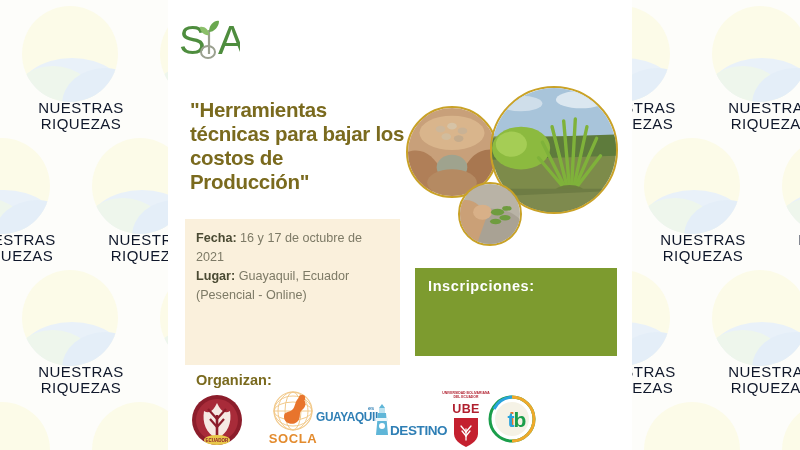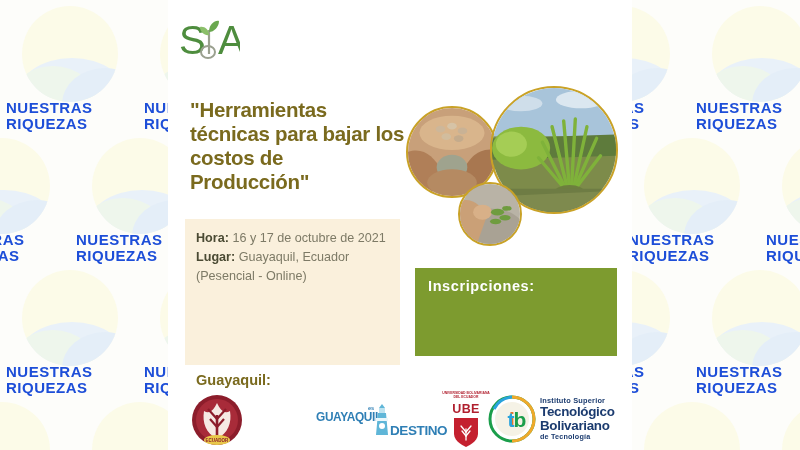--- a/index.html
+++ b/index.html
@@ -36,22 +36,22 @@
     border-radius:50% 50% 0 0 / 100% 100% 0 0;
     background:#eef6ec;
   }
   .wm-circle .w3 {
     position:absolute; left:40px; top:62px; width:86px; height:36px;
     border-radius:50% 50% 0 0 / 100% 100% 0 0;
     background:#e4eef8;
   }
   .wm-text {
     position:absolute; left:6px; top:100px; width:150px;
-    color:#1d4ed8;
-    font-size:15px; font-weight:bold; line-height:1.05;
+    text-align:center; color:#0f172a;
+    font-size:15px; font-weight:normal; line-height:1.05;
     letter-spacing:.5px;
   }
 
   
   .plate {
     position:absolute; left:168px; top:0; width:464px; height:450px;
     background:#ffffff; z-index:1;
   }
 
   
@@ -392,50 +392,63 @@
           <ellipse cx="48" cy="36" rx="6" ry="3"></ellipse>
           <ellipse cx="38" cy="40" rx="6" ry="3"></ellipse>
           <ellipse cx="50" cy="26" rx="5" ry="2.5"></ellipse>
         </g>
       </svg>
     </div>
   </div>
 
   <div class="info">
     <div>
-      <b>Hora:</b>
+      <b>Fecha:</b>
       <span>16 y 17 de octubre de 2021</span>
     </div>
     <div>
       <b>Lugar:</b>
       <span>Guayaquil, Ecuador</span>
     </div>
     <div>(Pesencial - Online)</div>
   </div>
 
   <div class="reg">
     <div class="reg-title">Inscripciones:</div>
   </div>
 
-  <div class="org-label">Guayaquil:</div>
+  <div class="org-label">Organizan:</div>
 
   <div class="logos">
 
     <div class="logo" style="left:2px; top:4px; width:54px; height:54px;">
       <svg viewBox="0 0 54 54" width="54" height="54">
         <circle cx="27" cy="27" r="25" fill="#8c1d2b"></circle>
         <circle cx="27" cy="27" r="21" fill="#a82b39"></circle>
         <path d="M27 46 C16 40,12 30,14 18 C20 22,24 16,27 10 C30 16,34 22,40 18 C42 30,38 40,27 46 Z" fill="#f6e9e3"></path>
         <path d="M27 44 L27 22" stroke="#8c1d2b" stroke-width="2.6"></path>
         <path d="M27 26 L18 16 M27 26 L36 16 M27 34 L20 26 M27 34 L34 26" stroke="#8c1d2b" stroke-width="2.2" fill="none"></path>
         <ellipse cx="27" cy="47" rx="13" ry="5" fill="#e8c84a"></ellipse>
         <text x="27" y="49" text-anchor="middle" font-family="Liberation Sans, sans-serif" font-size="4.5" font-weight="bold" fill="#8c1d2b">ECUADOR</text>
       </svg>
     </div>
 
+    <div class="logo" style="left:62px; top:2px; width:86px; height:56px;">
+      <svg viewBox="0 0 86 42" width="86" height="42" style="position:absolute;left:0;top:0;">
+        <circle cx="43" cy="20" r="19" fill="none" stroke="#f2c98a" stroke-width="1.1"></circle>
+        <ellipse cx="43" cy="20" rx="8" ry="19" fill="none" stroke="#f2c98a" stroke-width="1"></ellipse>
+        <ellipse cx="43" cy="20" rx="15" ry="19" fill="none" stroke="#f2c98a" stroke-width="1"></ellipse>
+        <line x1="24" y1="20" x2="62" y2="20" stroke="#f2c98a" stroke-width="1"></line>
+        <ellipse cx="43" cy="20" rx="19" ry="9" fill="none" stroke="#f2c98a" stroke-width="1"></ellipse>
+        <ellipse cx="43" cy="20" rx="19" ry="15" fill="none" stroke="#f2c98a" stroke-width="1"></ellipse>
+        <path d="M50 6 C44 10,46 16,42 19 C38 22,34 20,34 26 C34 32,42 35,47 31 C52 27,48 22,52 19 C56 16,58 10,50 6 Z" fill="#e8742c"></path>
+        <circle cx="52" cy="7" r="3.2" fill="#e8742c"></circle>
+      </svg>
+      <div class="socla-txt">SOCLA</div>
+    </div>
 
     <div class="logo" style="left:128px; top:14px; width:108px; height:34px;">
       <div style="position:absolute;left:0;top:6px;display:flex;align-items:center;">
         <span class="gye-word">GUAYAQUIL</span>
       </div>
       <svg viewBox="0 0 22 34" width="22" height="34" style="position:absolute;left:55px;top:0;">
         <path d="M11 1 L14 5 L8 5 Z" fill="#5fb6d8"></path>
         <rect x="8" y="5" width="6" height="5" fill="#bfe3f0"></rect>
         <path d="M7 10 L15 10 L17 32 L5 32 Z" fill="#5fb6d8"></path>
         <rect x="5" y="15" width="12" height="3" fill="#eaf7fb"></rect>
@@ -465,22 +478,16 @@
     <div class="logo" style="left:300px; top:4px; width:130px; height:52px;">
       <svg viewBox="0 0 48 48" width="48" height="48" style="position:absolute;left:0;top:2px;">
         <circle cx="24" cy="24" r="22" fill="none" stroke="#1b9e4b" stroke-width="3"></circle>
         <path d="M24 2 A22 22 0 0 1 24 46" fill="none" stroke="#f0a92b" stroke-width="3"></path>
         <path d="M24 2 A22 22 0 0 0 6 14" fill="none" stroke="#29a3dc" stroke-width="3"></path>
         <circle cx="24" cy="24" r="17" fill="#f5f2e6"></circle>
         <text x="24" y="32" text-anchor="middle" font-family="Liberation Sans, sans-serif" font-size="21" font-weight="bold" fill="#e8762c">i</text>
         <text x="24" y="32" text-anchor="middle" font-family="Liberation Sans, sans-serif" font-size="21" font-weight="bold" fill="#1b9e4b" dx="8">b</text>
         <text x="24" y="32" text-anchor="middle" font-family="Liberation Sans, sans-serif" font-size="21" font-weight="bold" fill="#29a3dc" dx="-1">t</text>
       </svg>
-      <div style="position:absolute;left:52px;top:3px;">
-        <div class="itb-t1">Instituto Superior</div>
-        <div class="itb-t2">Tecnológico</div>
-        <div class="itb-t2">Bolivariano</div>
-        <div class="itb-t3">de Tecnología</div>
-      </div>
     </div>
 
   </div>
 </div>
 
 </body></html>

